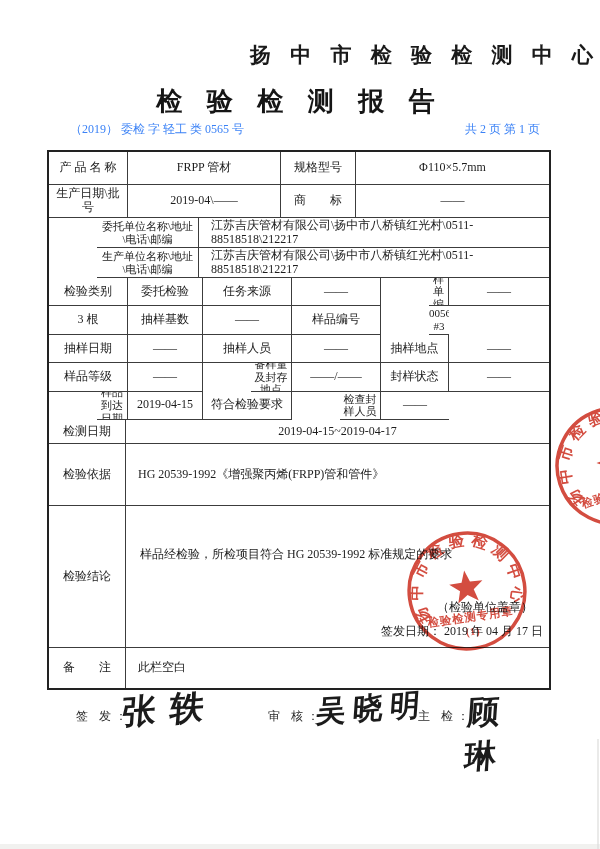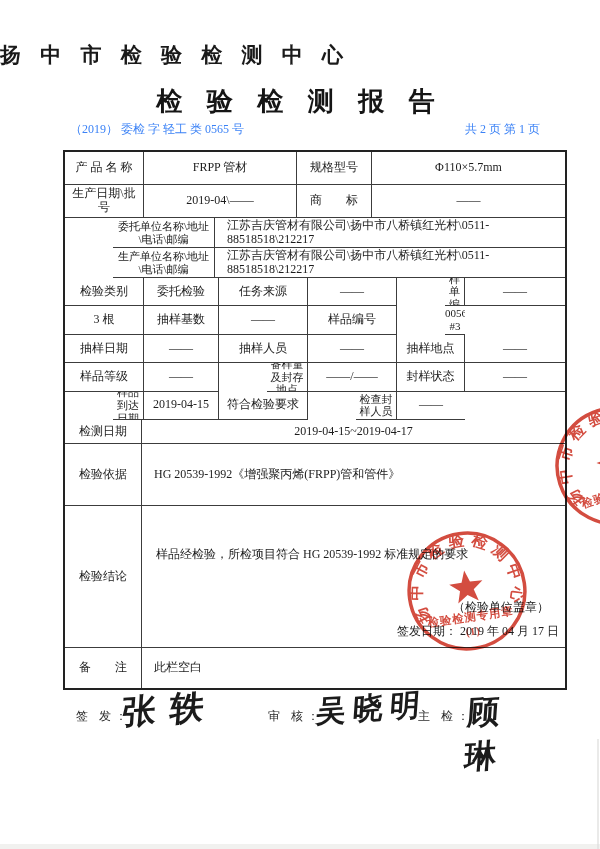--- a/index.html
+++ b/index.html
@@ -3,34 +3,34 @@
 <meta charset="utf-8">
 <style>
   html,body{margin:0;padding:0;}
   body{
     width:600px;height:849px;position:relative;overflow:hidden;
     background:#ffffff;color:#1c1c1c;
     font-family:"Liberation Serif","DejaVu Serif",serif;
   }
   
   .org-title{
-    position:absolute;top:41px;left:0;width:600px;text-align:left;
+    position:absolute;top:41px;left:0;width:600px;text-align:right;
     font-size:21px;font-weight:bold;letter-spacing:7px;color:#1a1a1a;
   }
   .report-title{
     position:absolute;top:84px;left:0;width:600px;text-align:center;
     font-size:26px;font-weight:bold;letter-spacing:9px;color:#151515;
   }
   .meta-row{
     position:absolute;top:121px;left:70px;width:470px;
     display:flex;justify-content:space-between;font-size:12px;color:#3b82f6;
   }
   
   .doc-table{
-    position:absolute;left:63px;top:150px;width:504px;
+    position:absolute;left:47px;top:150px;width:504px;
     border:2px solid #222;box-sizing:border-box;background:transparent;
   }
   .trow{display:grid;box-sizing:border-box;}
   .rowA{grid-template-columns:79px 153px 75px 1fr;height:33px;}
   .rowB{grid-template-columns:150px 1fr;height:30px;}
   .rowC{grid-template-columns:79px 75px 89px 89px 68px 1fr;height:28.4px;}
   .rowD{grid-template-columns:77px 1fr;}
   .h24{height:24px;}.h62{height:62px;}.h142{height:142px;}.h40{height:40px;}
   .c{
     border-right:1px solid #3c3c3c;border-bottom:1px solid #3c3c3c;

